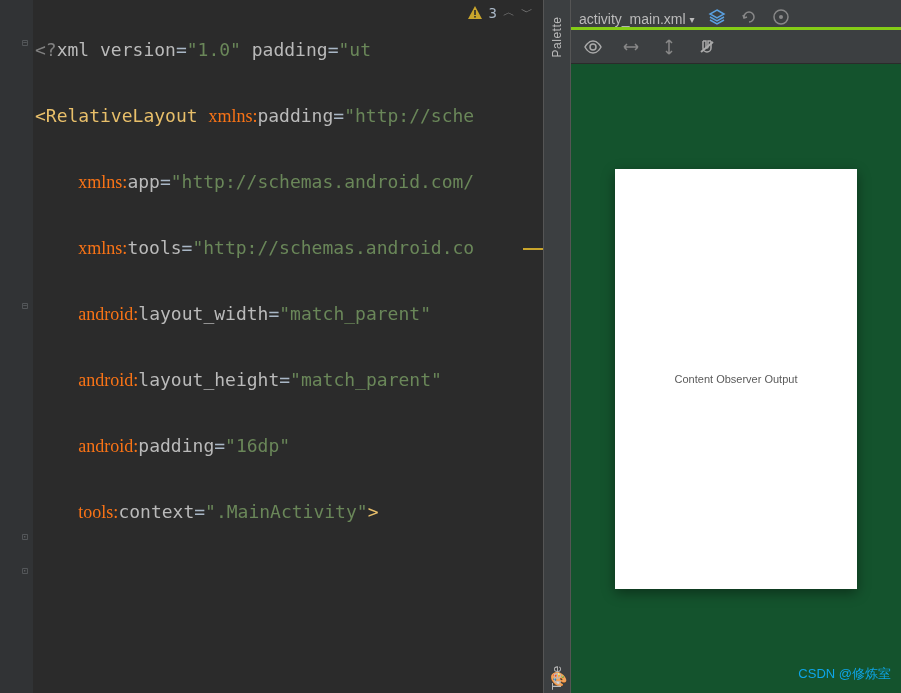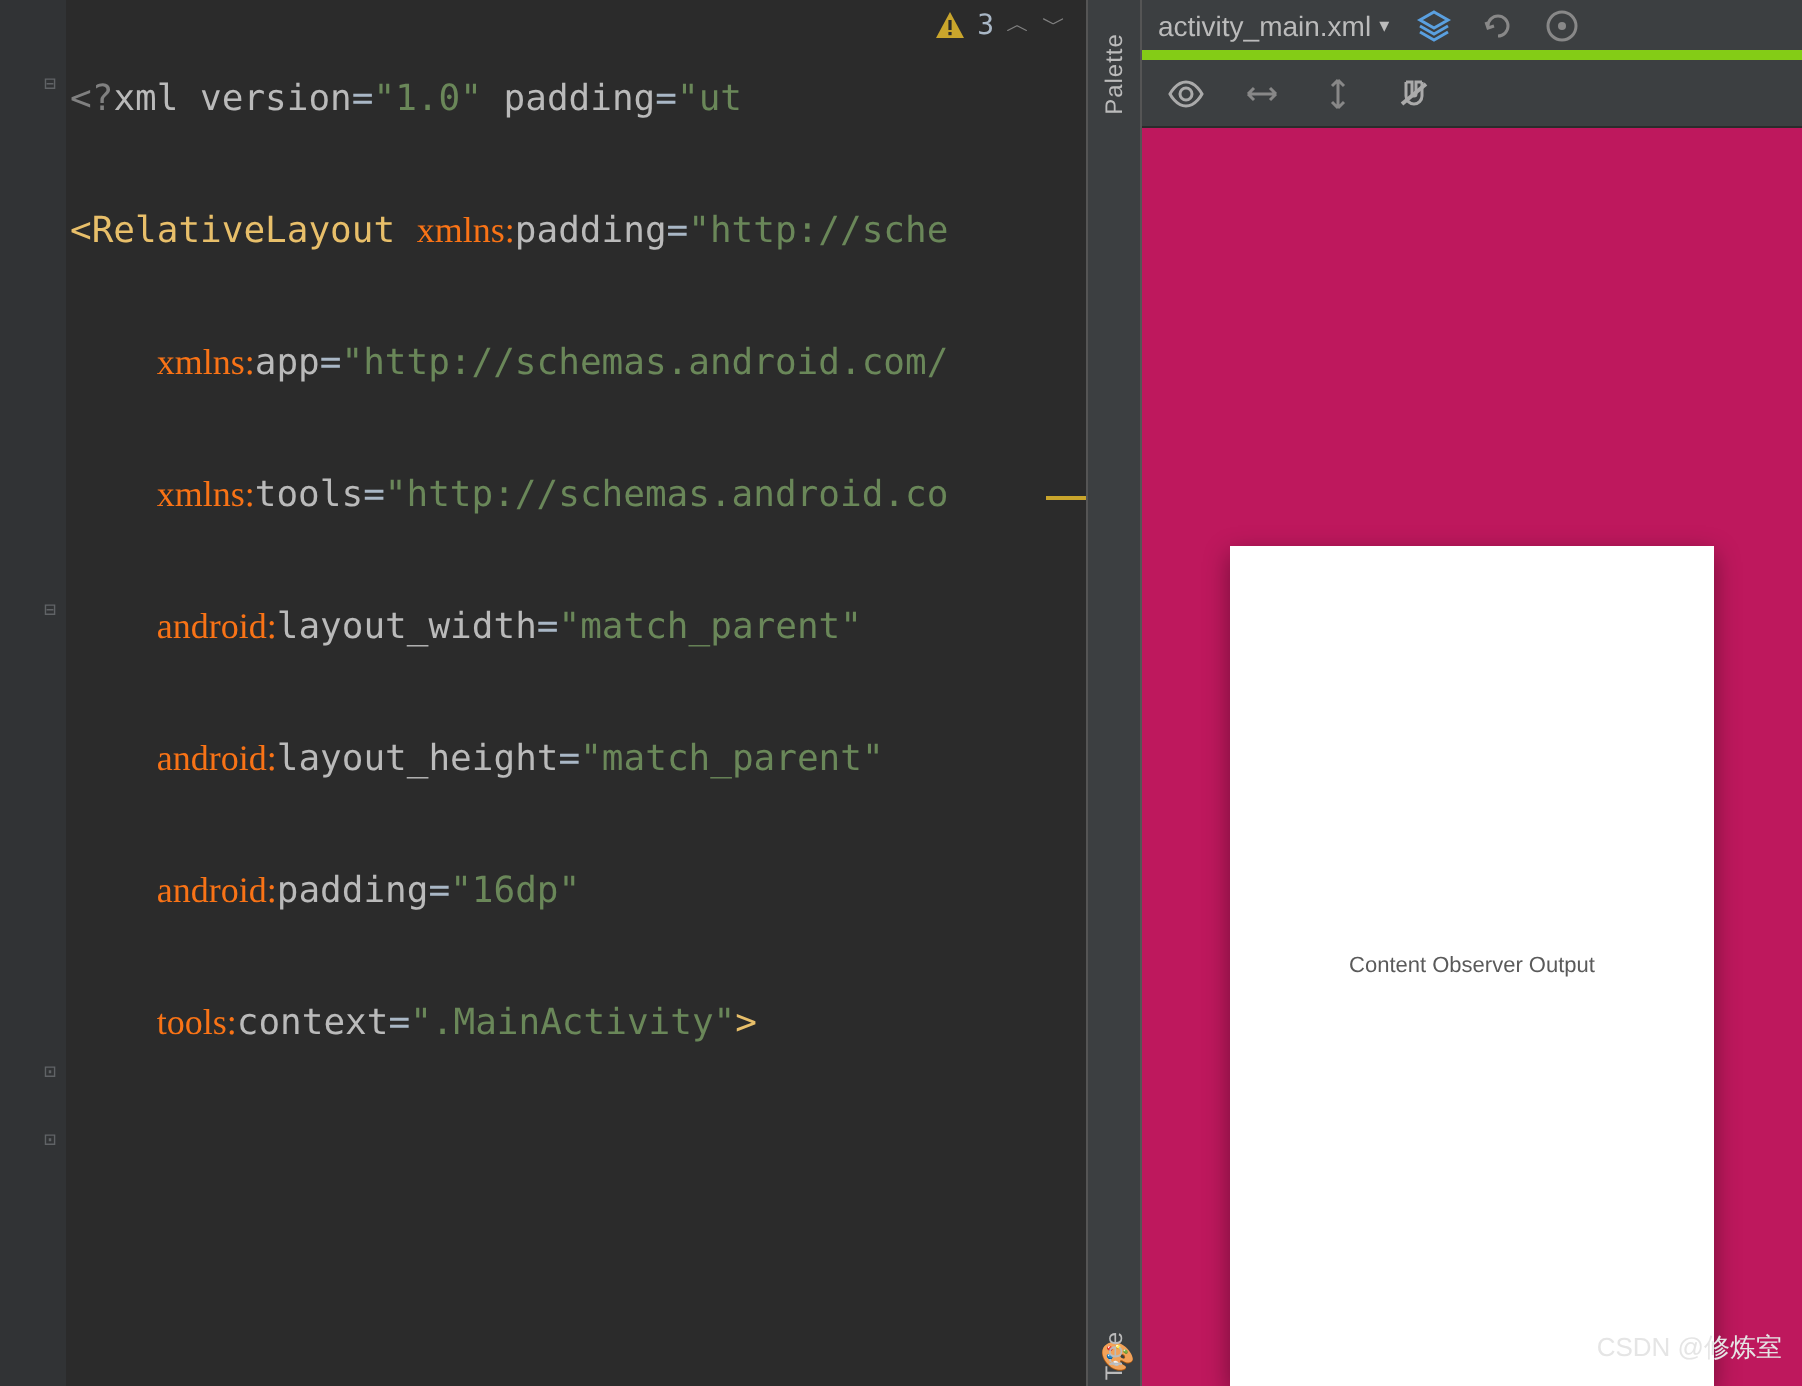--- a/index.html
+++ b/index.html
@@ -113,24 +113,24 @@
       flex: 1;
       background: #3c3f41;
       display: flex;
       flex-direction: column;
       overflow: hidden;
       position: relative;
     }
     .preview-header {
       height: 30px;
       display: flex;
-      align-items: center;
+      align-items: flex-end;
       padding: 0 8px;
       gap: 12px;
-      border-bottom: 5px solid #84cc16;
+      border-bottom: 3px solid #84cc16;
     }
     .file-dropdown {
       display: flex;
       align-items: center;
       gap: 4px;
       color: #bbb;
       font-size: 14px;
       font-family: sans-serif;
       cursor: pointer;
     }
@@ -155,23 +155,23 @@
       width: 20px;
       height: 20px;
       display: inline-flex;
       align-items: center;
       justify-content: center;
       color: #999;
       cursor: pointer;
     }
     .preview-canvas {
       flex: 1;
-      background: #be185d;
-      display: flex;
-      align-items: flex-end;
+      background: #14532d;
+      display: flex;
+      align-items: center;
       justify-content: center;
       position: relative;
     }
     .device-frame {
       width: 242px;
       height: 420px;
       background: #ffffff;
       box-shadow: 0 4px 12px rgba(0,0,0,0.4);
       display: flex;
       align-items: center;
@@ -180,21 +180,21 @@
     }
     .preview-text {
       color: #5a5a5a;
       font-size: 11px;
       font-family: sans-serif;
     }
     .watermark {
       position: absolute;
       bottom: 10px;
       right: 10px;
-      color: #e5e5e5;
+      color: #0ea5e9;
       font-size: 13px;
       font-family: sans-serif;
     }
   </style>
 </head>
 <body>
 
 <div class="editor-panel">
   <div class="gutter">
     <span class="fold-icon" style="top:37px;">⊟</span>

